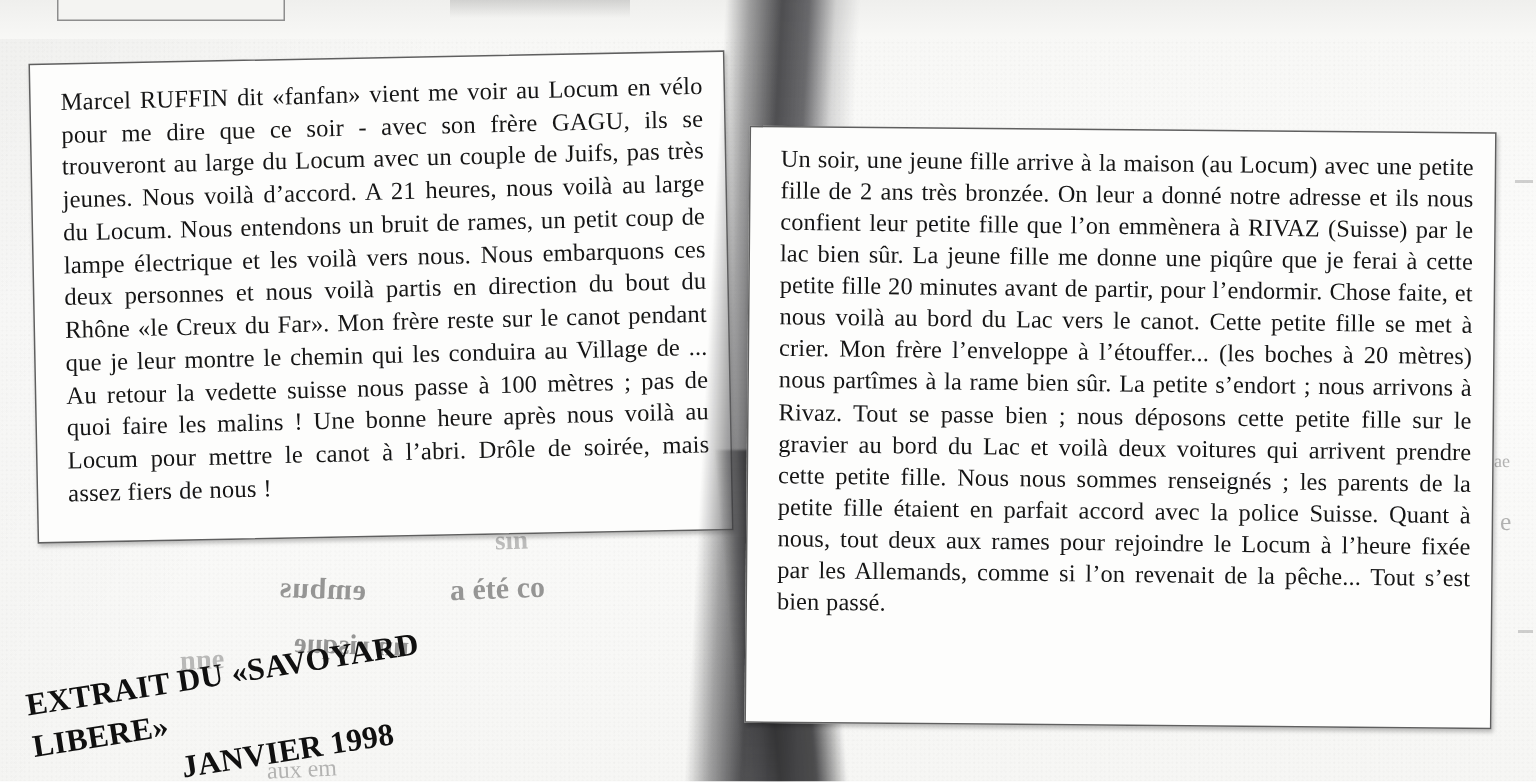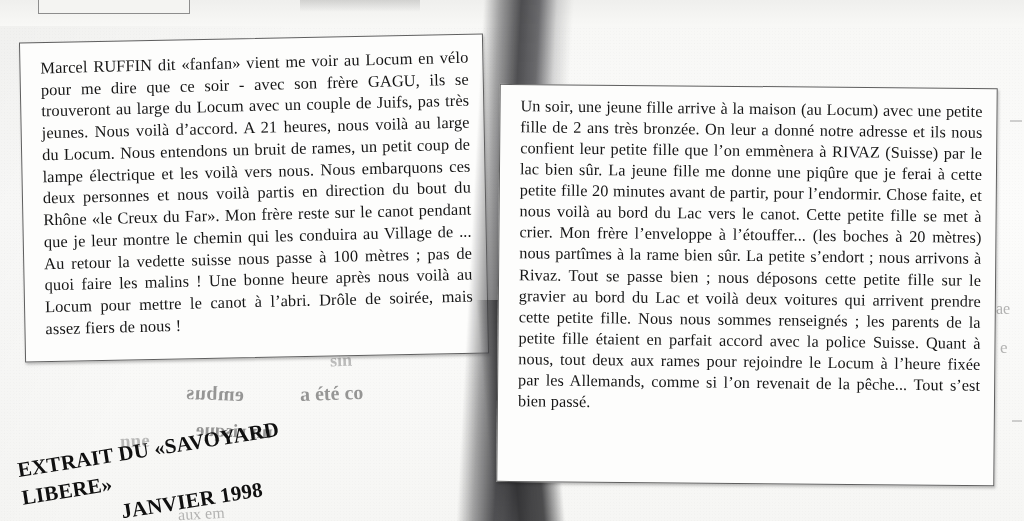--- a/index.html
+++ b/index.html
@@ -174,21 +174,21 @@
     font-weight: 400;
   }
   #ghost-6 {
     left: 330px; top: 350px;
     font-size: 18px;
     transform: rotate(-2deg);
     color: rgba(90,90,90,.38);
   }
   #ghost-7 {
     left: 996px; top: 300px;
-    font-size: 16px;
+    font-size: 12px;
     color: rgba(90,90,90,.45);
     font-weight: 400;
   }
   #ghost-8 {
     left: 1000px; top: 338px;
     font-size: 17px;
     color: rgba(90,90,90,.45);
     font-weight: 400;
   }
 

